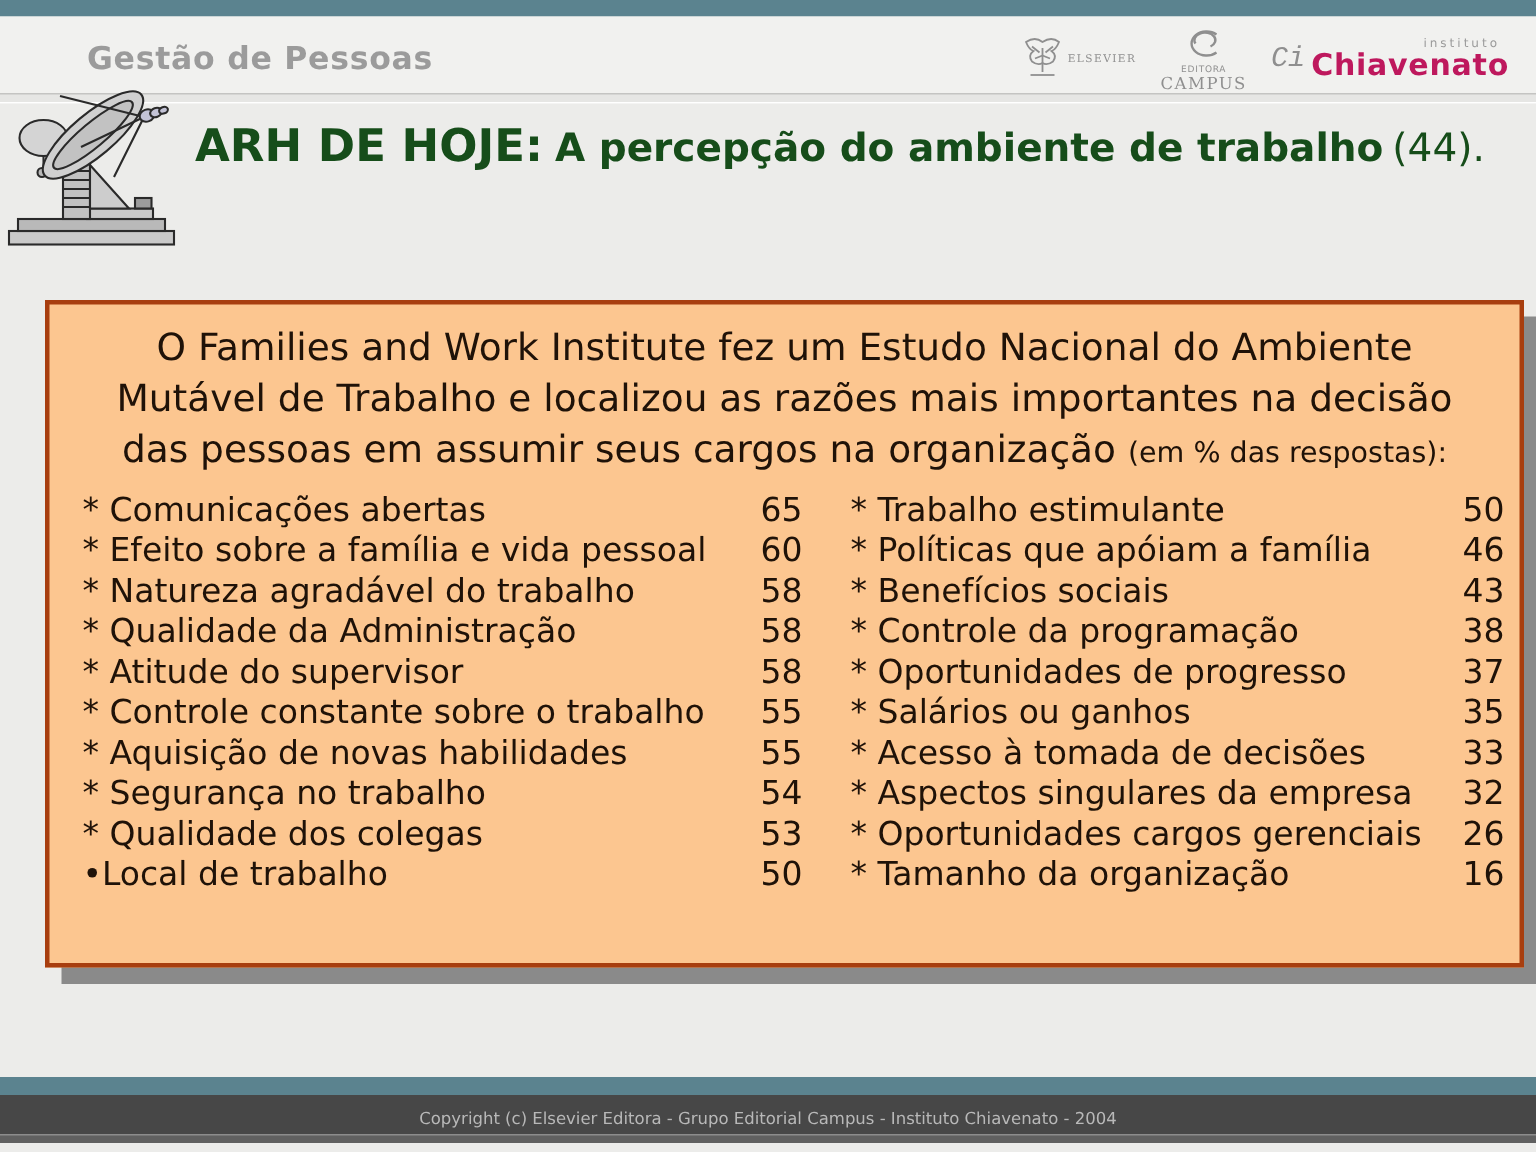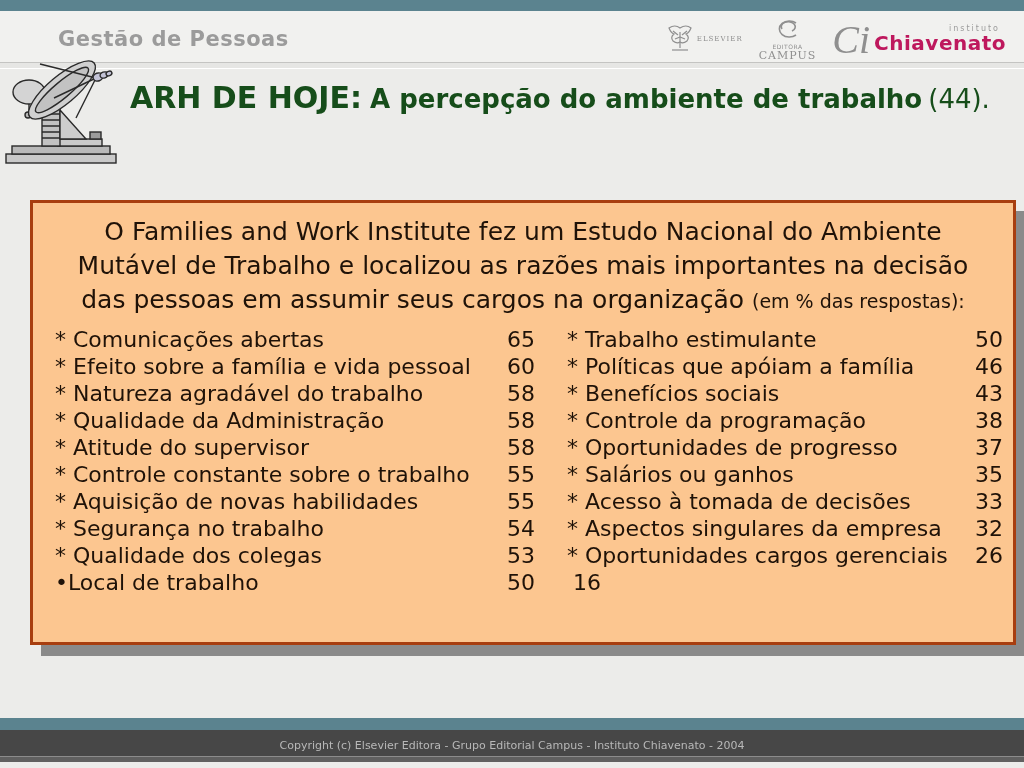--- a/index.html
+++ b/index.html
@@ -13,21 +13,21 @@
   
   .header{position:absolute;top:11px;left:0;width:1024px;height:52px;background:#f1f1ef;}
   .header-title{position:absolute;left:58px;top:16px;font-size:21px;font-weight:bold;color:#9b9b9b;letter-spacing:.5px;}
   .logos{position:absolute;right:18px;top:4px;height:48px;display:flex;align-items:center;gap:16px;color:#8f8f8f;}
   .logo-elsevier{display:flex;flex-direction:row;align-items:center;line-height:1;}
   .logo-elsevier .cap{font-size:7px;letter-spacing:1px;margin-top:1px;font-family:"DejaVu Serif","Liberation Serif",serif;}
   .logo-campus{display:flex;flex-direction:column;align-items:center;line-height:1;justify-content:center;}
   .logo-campus .ed{font-size:6px;letter-spacing:.5px;margin-top:1px;}
   .logo-campus .cp{font-size:11px;letter-spacing:1px;font-family:"DejaVu Serif","Liberation Serif",serif;}
   .logo-chiavenato{display:flex;align-items:center;gap:4px;}
-  .ci-glyph{font-family:Liberation Serif, serif;font-style:italic;font-size:40px;color:#8f8f8f;}
+  .ci-glyph{font-family:Liberation Mono, monospace;font-style:italic;font-size:19px;color:#8f8f8f;}
   .chia-block{display:flex;flex-direction:column;line-height:1;}
   .chia-top{font-size:8px;letter-spacing:2px;color:#9b9b9b;align-self:flex-end;margin-right:6px;}
   .chia-name{font-size:20px;font-weight:bold;color:#be185d;letter-spacing:.5px;}
 
   
   .divider{position:absolute;top:62px;left:0;width:1024px;height:5px;background:#e6e6e4;
            border-top:1px solid #c4c4c2;border-bottom:1px solid #ffffff;}
 
   
   .title{position:absolute;left:130px;top:80px;white-space:nowrap;color:#164d1a;}
@@ -212,20 +212,21 @@
           </div>
         <div class="row">
             <span class="lbl">* Aspectos singulares da empresa</span>
             <span class="val">32</span>
           </div>
         <div class="row">
             <span class="lbl">* Oportunidades cargos gerenciais</span>
             <span class="val">26</span>
           </div>
         <div class="row">
+            <span class="lbl">* Tamanho da organização</span>
             <span class="val">16</span>
           </div>
       </div>
     </div>
   </div>
 
   <div class="footer-teal"></div>
   <div class="footer">
     <div class="copyright">Copyright (c) Elsevier Editora - Grupo Editorial Campus - Instituto Chiavenato - 2004</div>
     <div class="footer-strip"></div>

